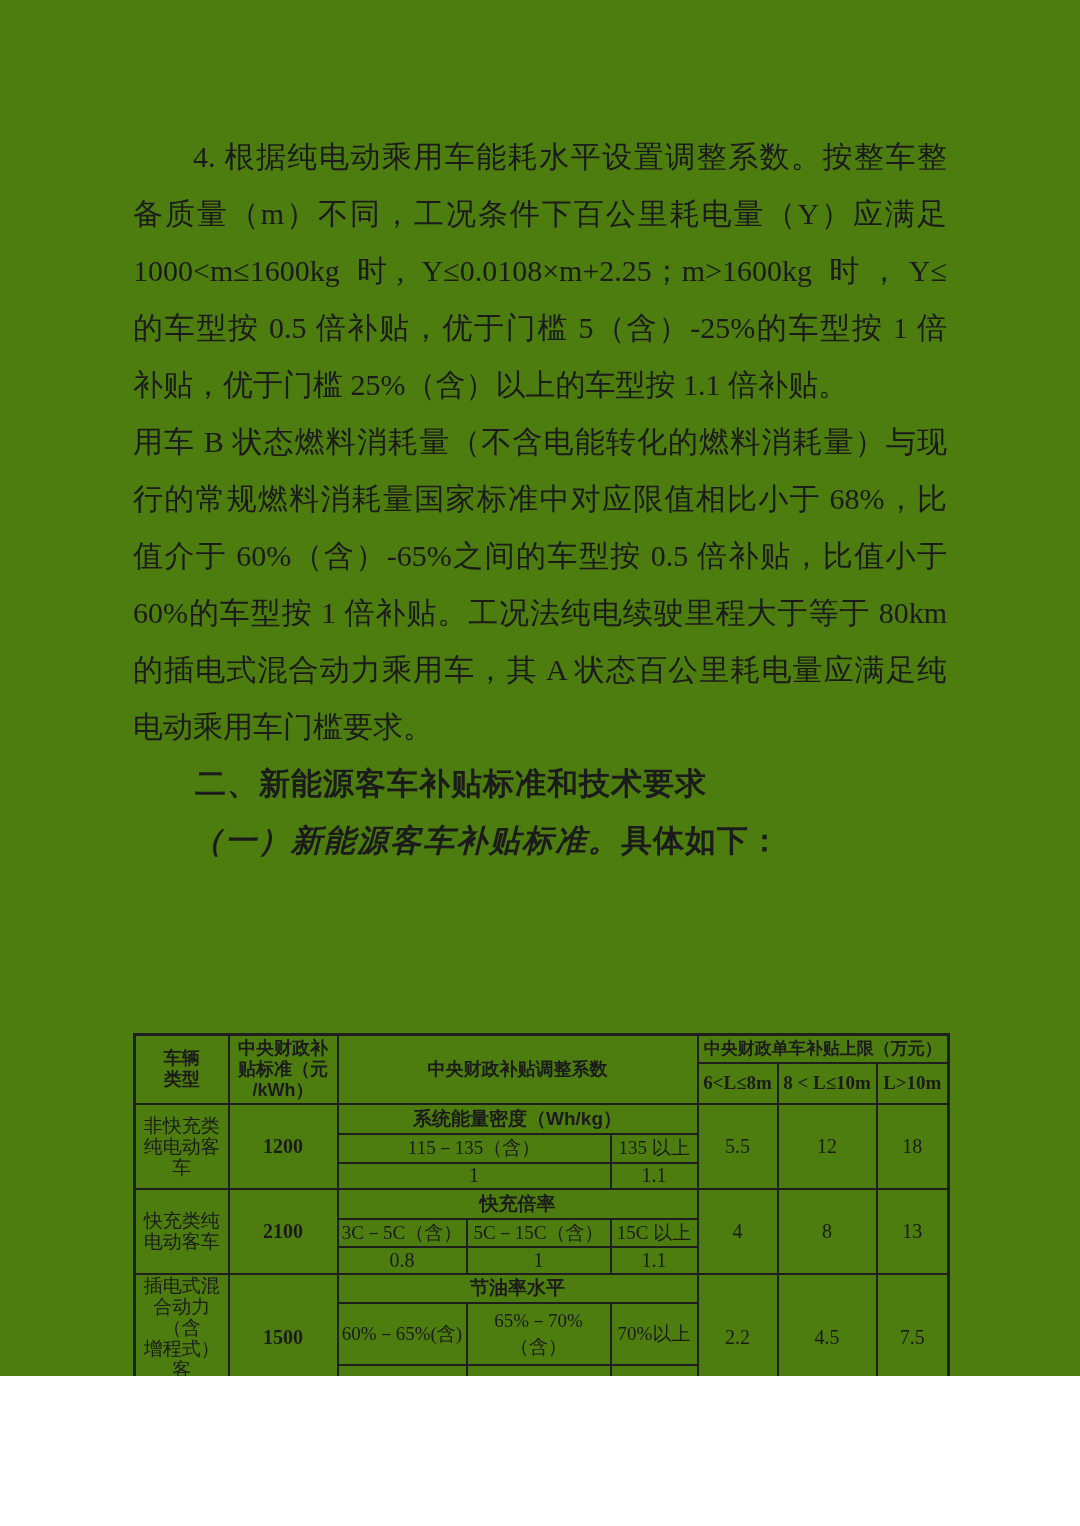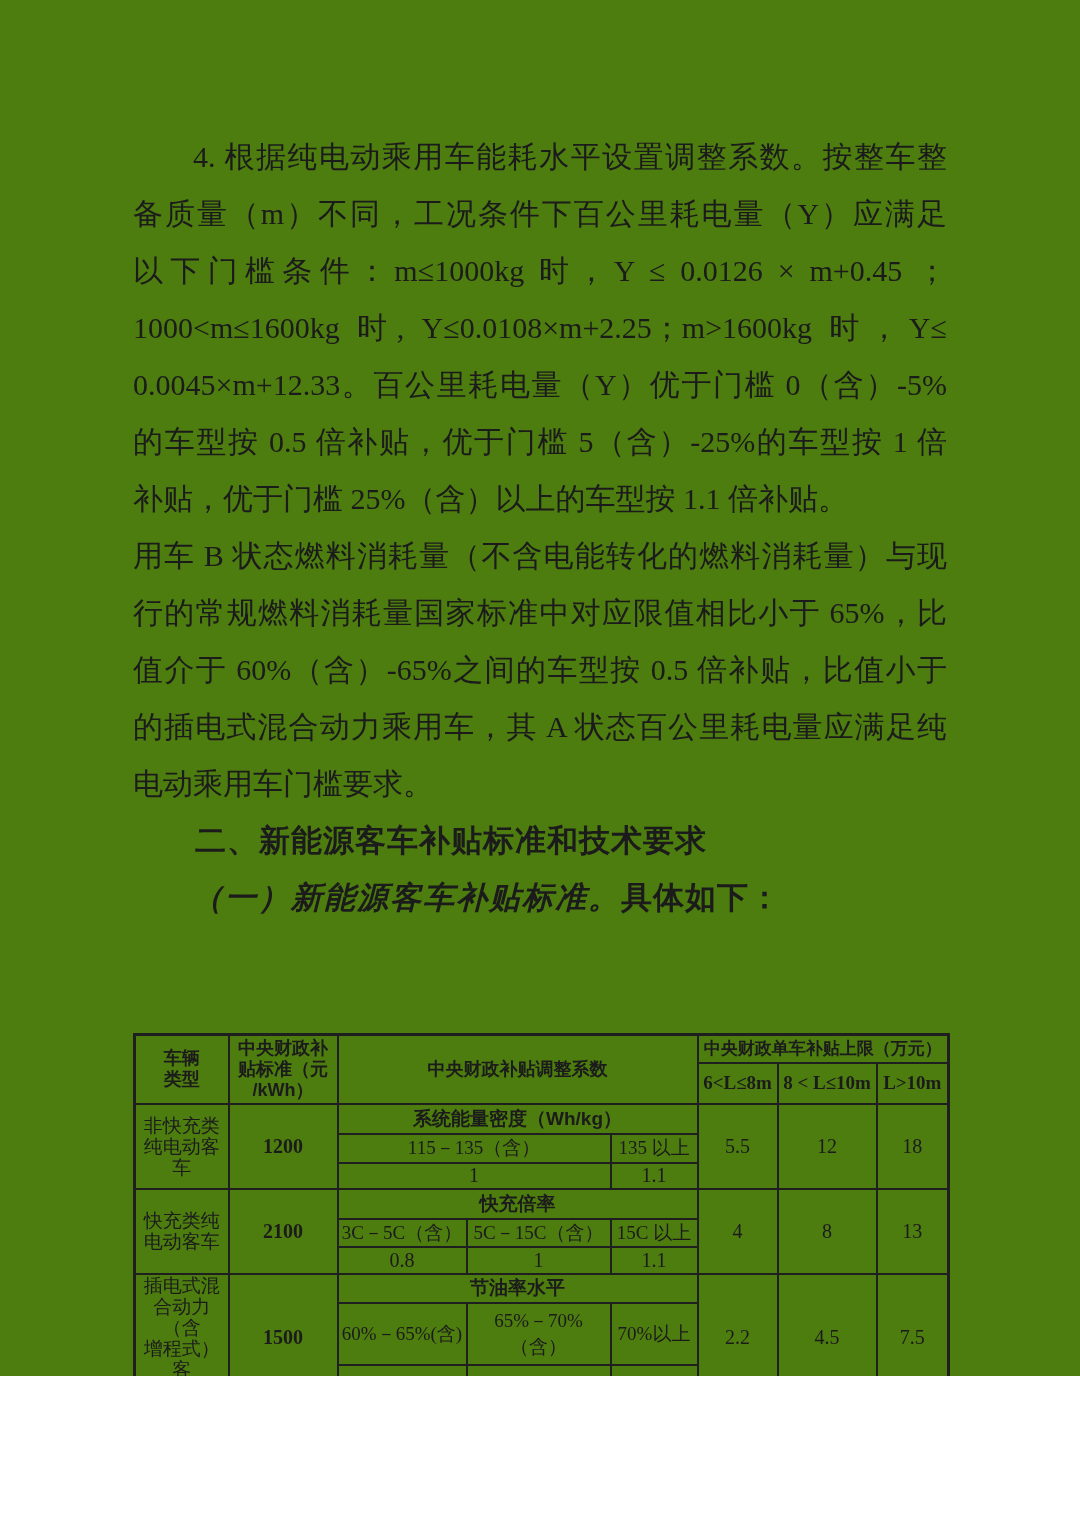--- a/index.html
+++ b/index.html
@@ -70,28 +70,27 @@
   }
 </style>
 </head>
 <body>
 
 <div class="page">
 
   <div class="text-block">
     <div class="line jl ind">4. 根据纯电动乘用车能耗水平设置调整系数。按整车整</div>
     <div class="line jl">备质量（m）不同，工况条件下百公里耗电量（Y）应满足</div>
-    <div class="line jl">以下门槛条件：m≤1000kg 时，Y ≤ 0.0126 × m+0.45 ；</div>
     <div class="line jl">1000&lt;m≤1600kg 时, Y≤0.0108×m+2.25；m&gt;1600kg 时，Y≤</div>
-    <div class="line jl">0.0045×m+12.33。百公里耗电量（Y）优于门槛 0（含）-5%</div>
     <div class="line jl">的车型按 0.5 倍补贴，优于门槛 5（含）-25%的车型按 1 倍</div>
     <div class="line">补贴，优于门槛 25%（含）以上的车型按 1.1 倍补贴。</div>
     <div class="line jl">用车 B 状态燃料消耗量（不含电能转化的燃料消耗量）与现</div>
-    <div class="line jl">行的常规燃料消耗量国家标准中对应限值相比小于 65%，比</div>
+    <div class="line jl">行的常规燃料消耗量国家标准中对应限值相比小于 68%，比</div>
     <div class="line jl">值介于 60%（含）-65%之间的车型按 0.5 倍补贴，比值小于</div>
+    <div class="line jl">60%的车型按 1 倍补贴。工况法纯电续驶里程大于等于 80km</div>
     <div class="line jl">的插电式混合动力乘用车，其 A 状态百公里耗电量应满足纯</div>
     <div class="line">电动乘用车门槛要求。</div>
     <div class="h1">二、新能源客车补贴标准和技术要求</div>
     <div class="h2">
       <span class="kai">（一）新能源客车补贴标准。</span><span class="hei">具体如下：</span>
     </div>
   </div>
 
   <table class="subsidy">
     <colgroup>

